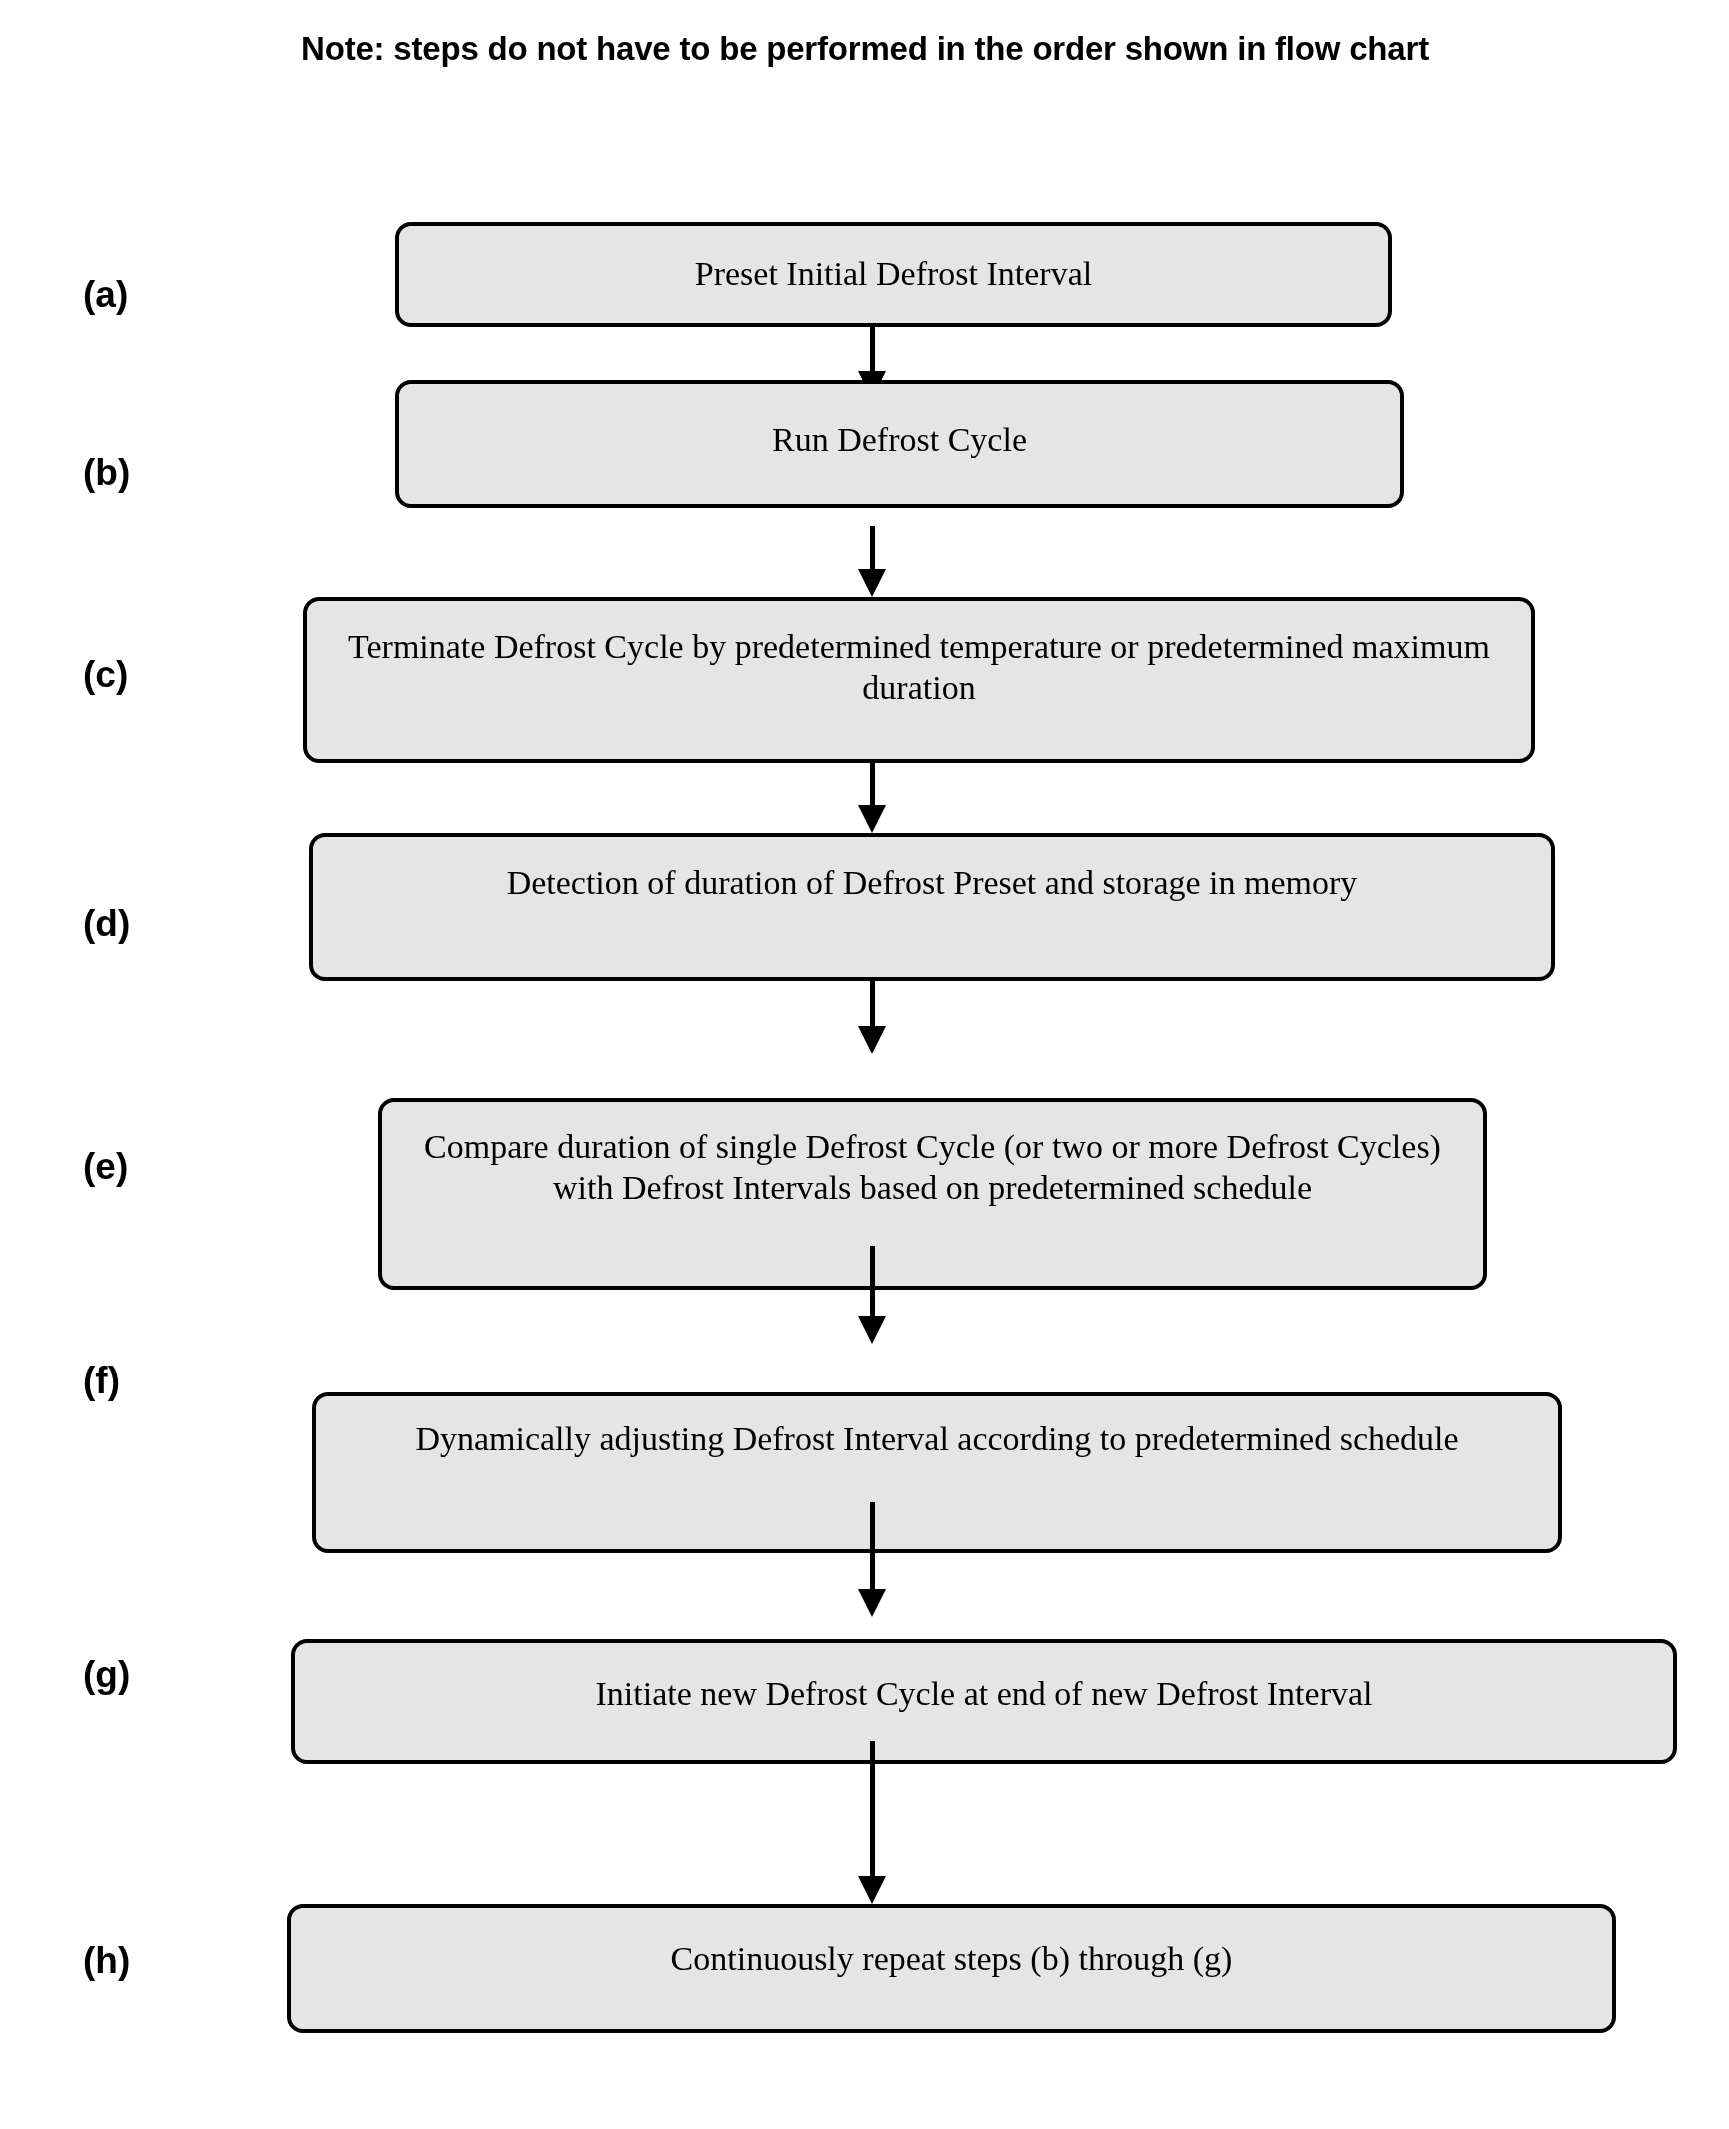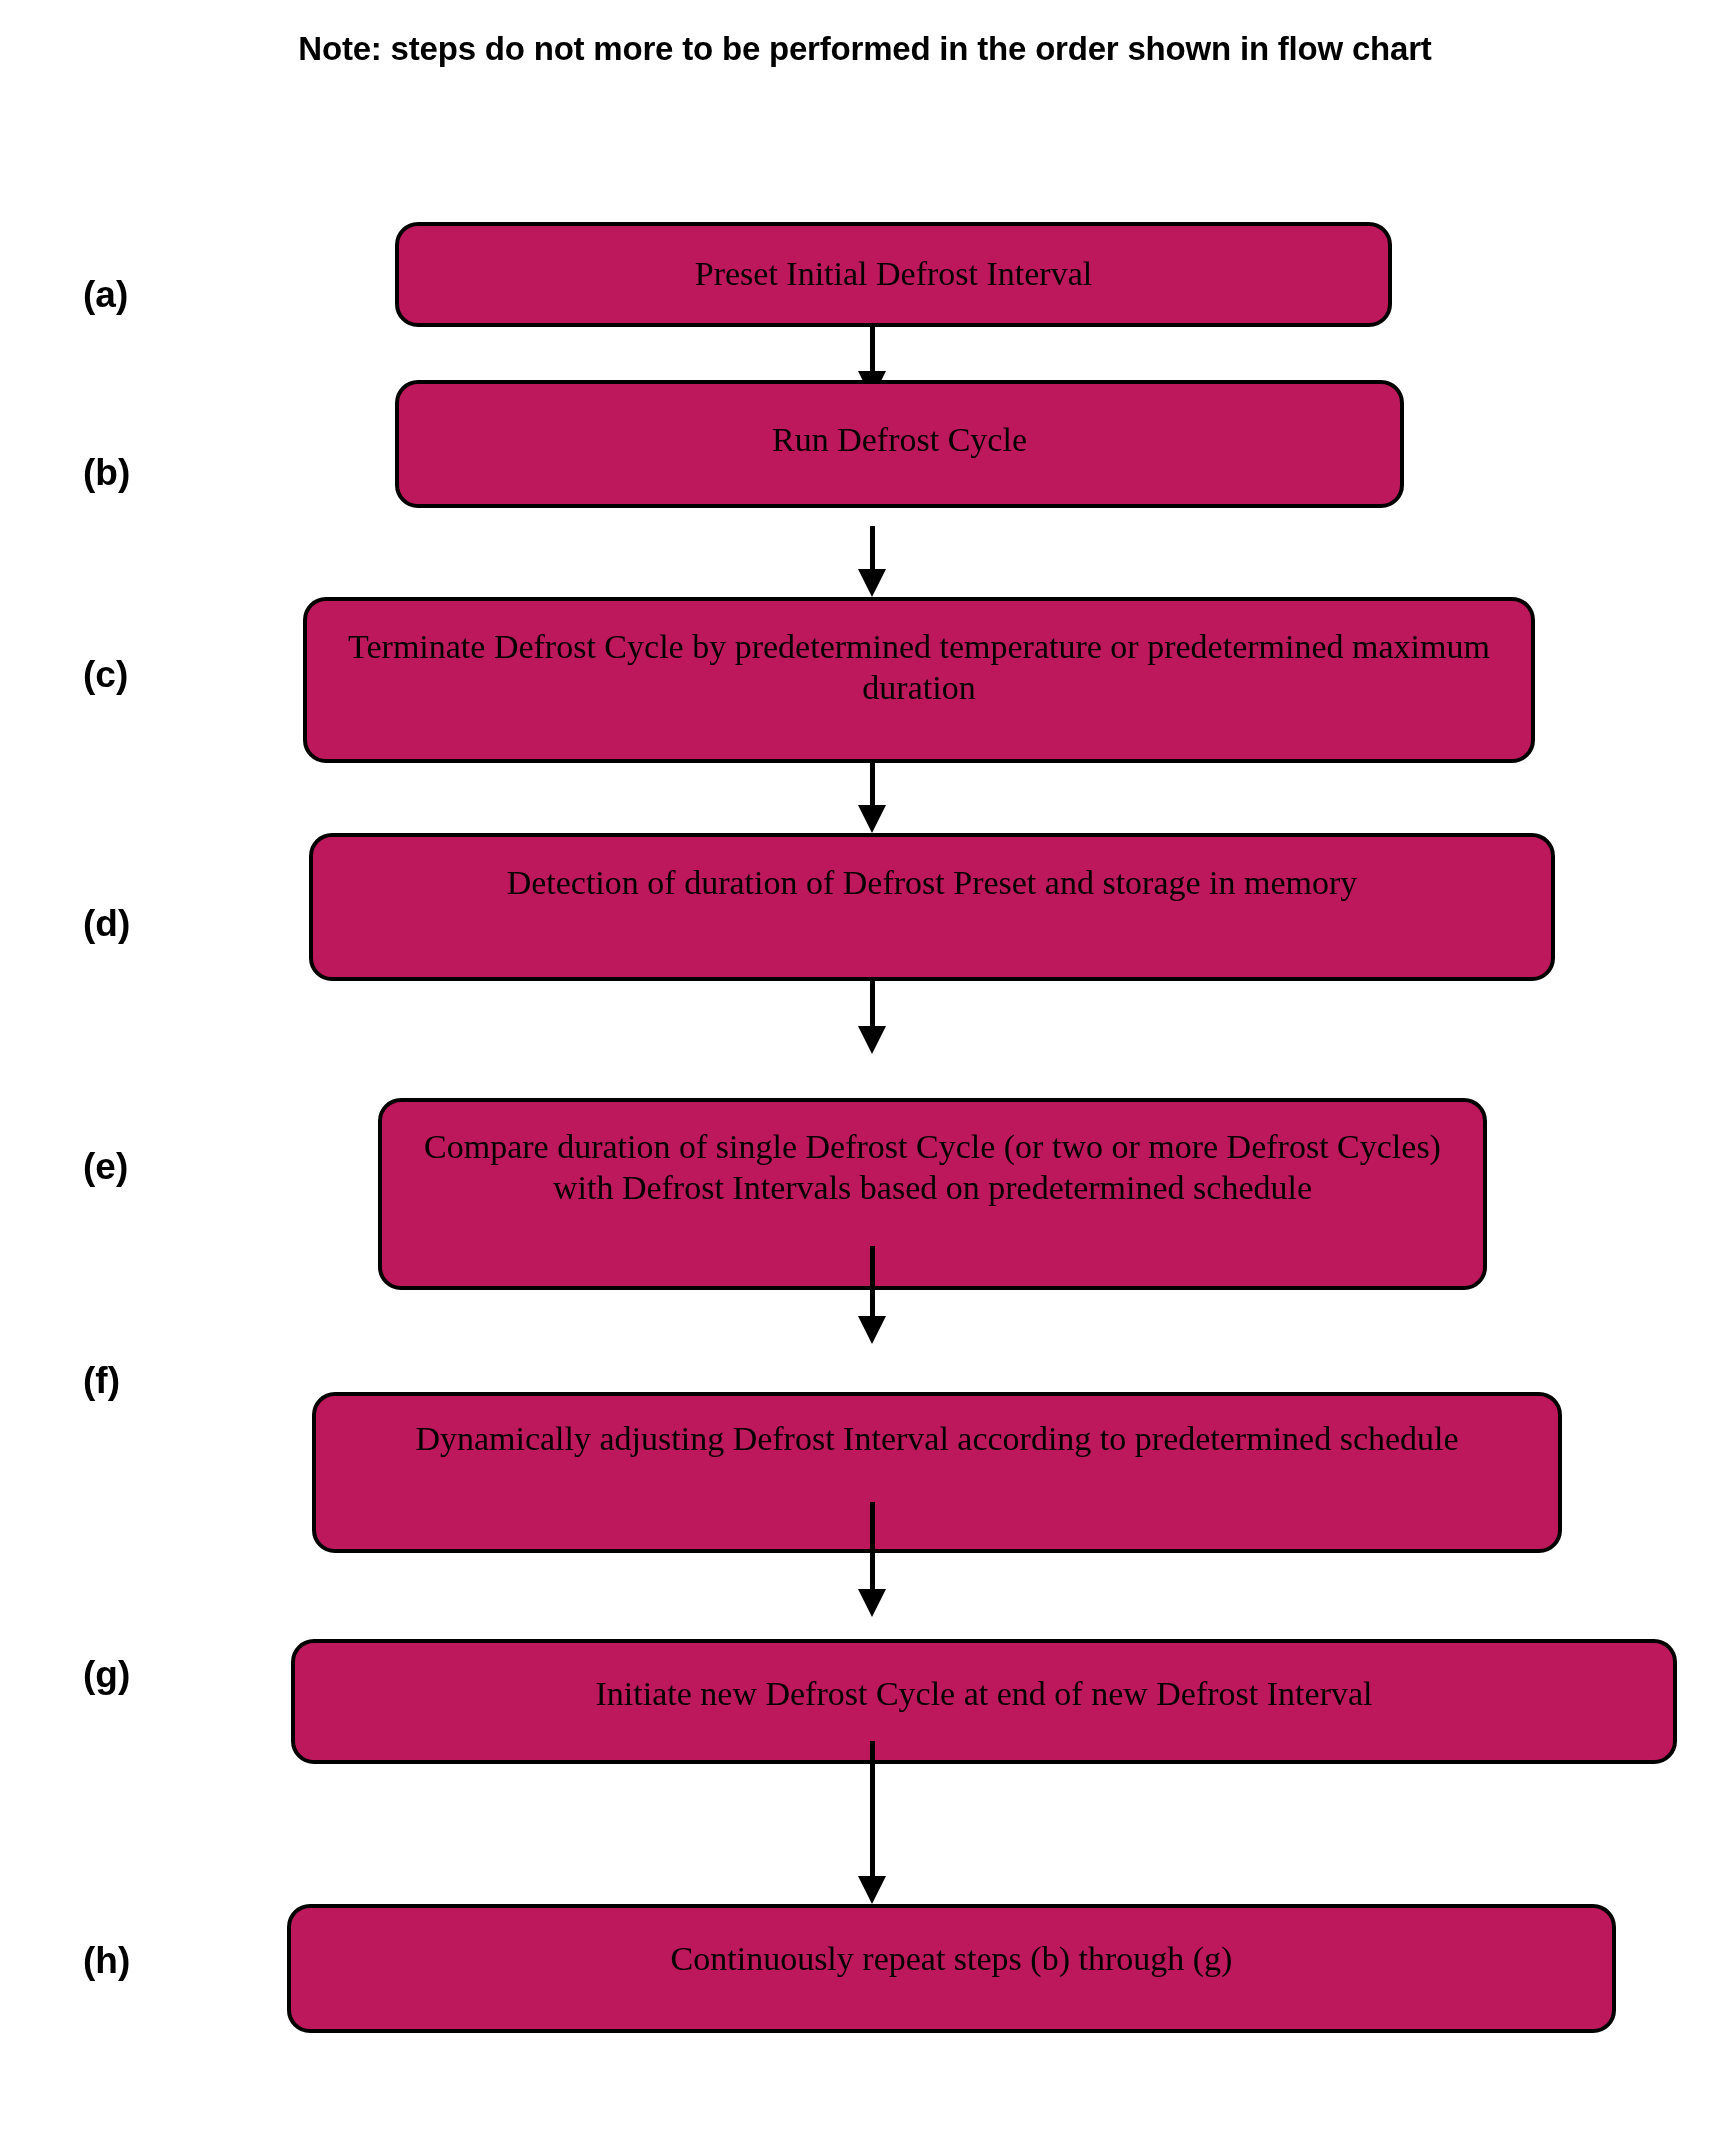--- a/index.html
+++ b/index.html
@@ -34,22 +34,22 @@
     font-weight: bold;
     font-size: 37px;
     color: #000000;
     line-height: 1;
     white-space: nowrap;
   }
   .flow-box {
     position: absolute;
     box-sizing: border-box;
     border: 4.2px solid #000000;
-    border-radius: 23px;
-    background: #be185d;
+    border-radius: 16px;
+    background: #e5e5e5;
     color: #000000;
   }
   .flow-box-text {
     position: absolute;
     left: 23px;
     right: 23px;
     text-align: center;
     font-family: "Liberation Serif", serif;
     font-size: 34px;
     line-height: 1.22;
@@ -76,21 +76,21 @@
     border-left: 14px solid transparent;
     border-right: 14px solid transparent;
     border-top: 28px solid #000000;
   }
 </style>
 </head>
 <body>
 
 <div id="page">
 
-  <div class="note-title">Note: steps do not more to be performed in the order shown in flow chart</div>
+  <div class="note-title">Note: steps do not have to be performed in the order shown in flow chart</div>
 
   <div class="step-label" style="left:83px; top:276px;">(a)</div>
   <div class="flow-box" style="left:395px; top:222px; width:997px; height:105px;">
     <div class="flow-box-text" style="top:26.6px;">Preset Initial Defrost Interval</div>
   </div>
 
   <div class="connector" style="left:847px; top:326px; width:50px; height:73px;">
     <div class="stem" style="height:47px;"></div>
     <div class="head"></div>
   </div>

